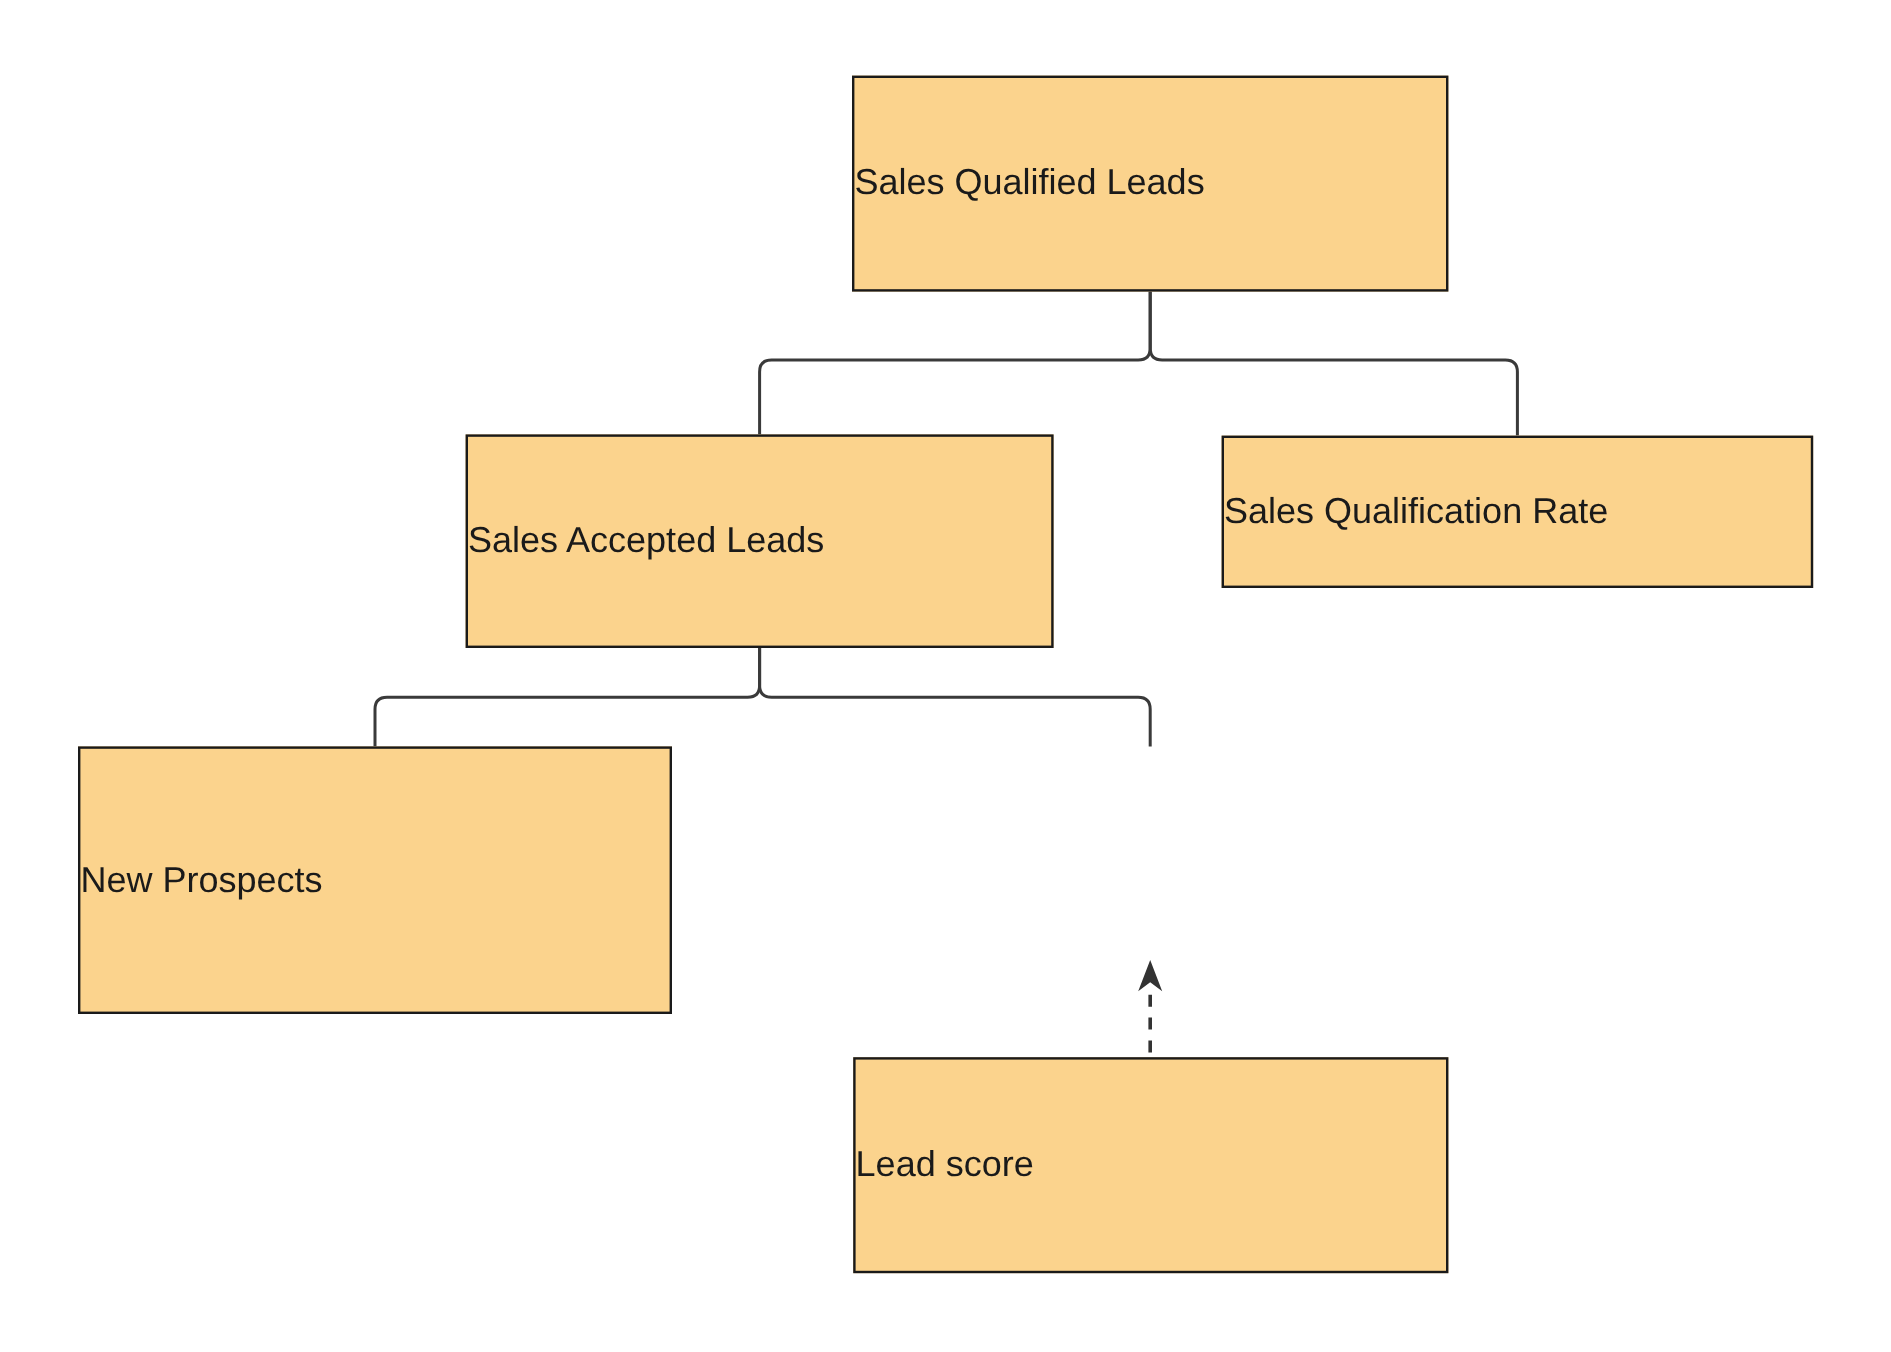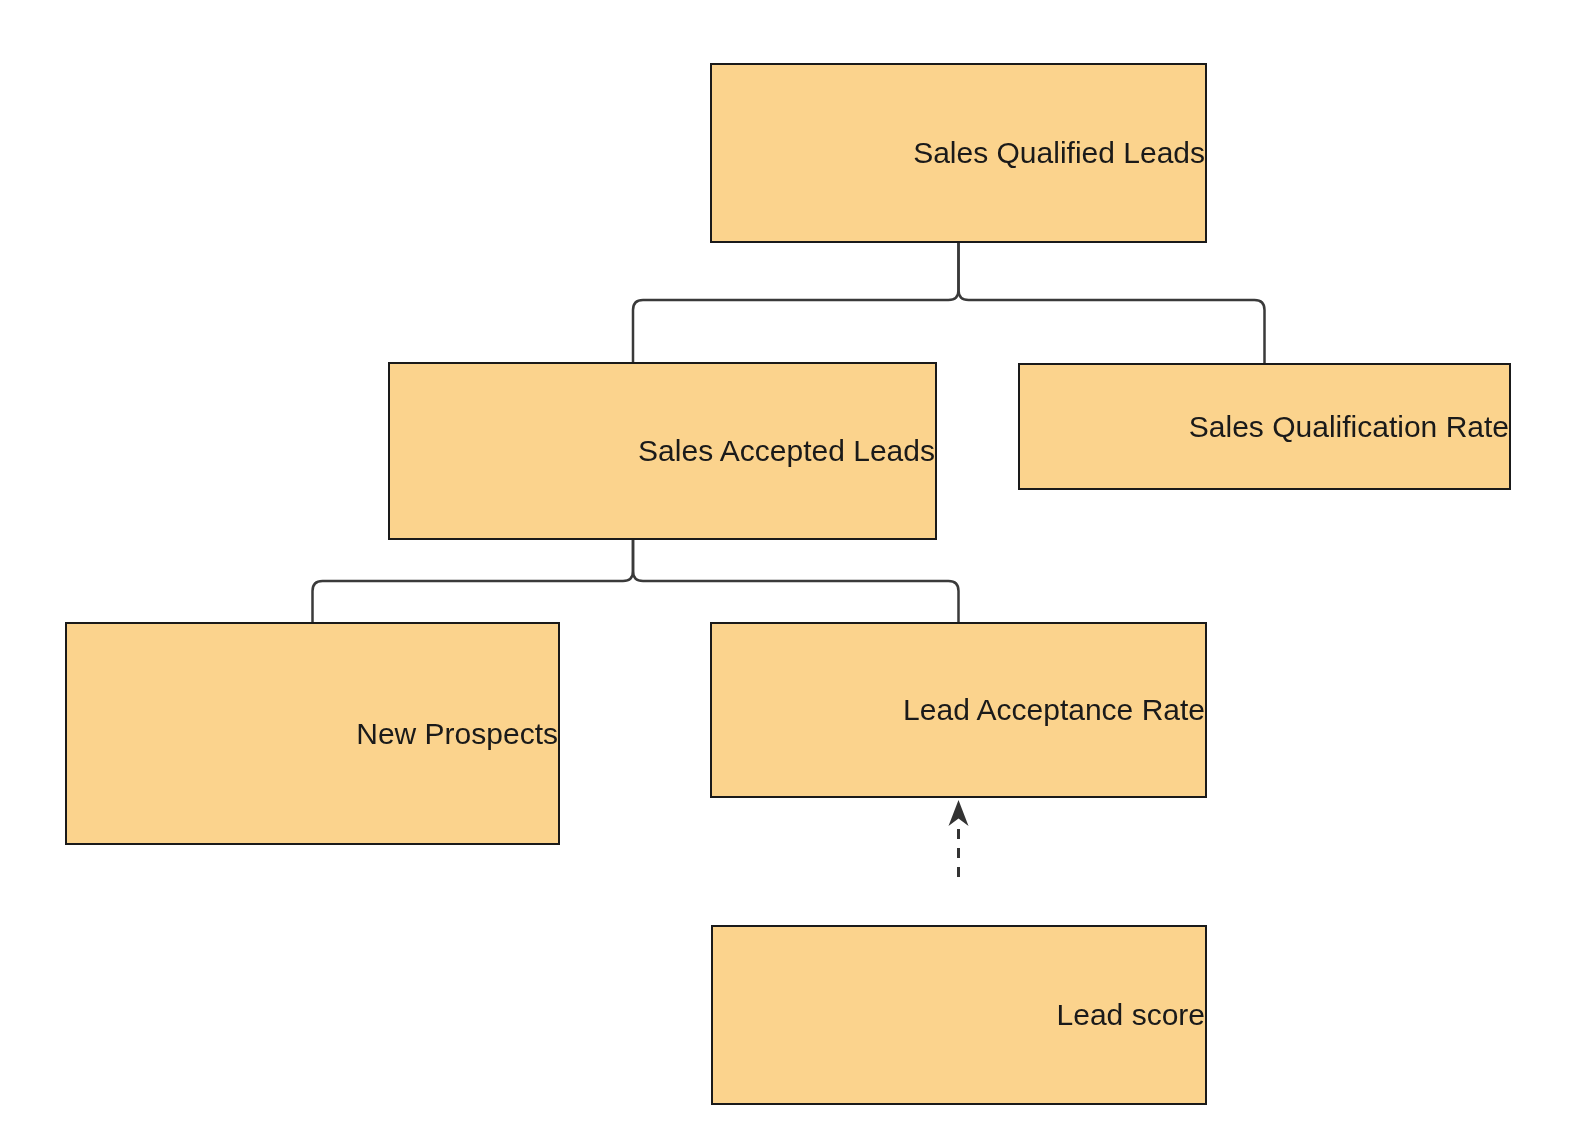--- a/index.html
+++ b/index.html
@@ -23,36 +23,36 @@
     height: 1127px;
     pointer-events: none;
   }
   .node {
     position: absolute;
     background: #FBD38D;
     border: 2.5px solid #1A1A1A;
     box-sizing: border-box;
     display: flex;
     align-items: center;
-    justify-content: flex-end;
+    justify-content: flex-start;
     text-align: center;
     font-size: 30px;
     line-height: 1.2;
     color: #1A1A1A;
     cursor: default;
   }
   .node span { display: inline-block; }
 
   
   #node-sales-qualified-leads   { left: 710px;  top: 63px;  width: 497px; height: 180px; }
-  #node-sales-accepted-leads    { left: 388px;  top: 362px; width: 549px; height: 178px; }
+  #node-sales-accepted-leads    { left: 388px;  top: 362px; width: 490px; height: 178px; }
   #node-sales-qualification-rate{ left: 1018px; top: 363px; width: 493px; height: 127px; }
   #node-new-prospects           { left: 65px;   top: 622px; width: 495px; height: 223px; }
   #node-lead-acceptance-rate    { left: 710px;  top: 622px; width: 497px; height: 176px; }
-  #node-lead-score              { left: 711px;  top: 925px; width: 496px; height: 180px; }
+  #node-lead-score              { left: 711px;  top: 881px; width: 496px; height: 180px; }
 
   .edge {
     fill: none;
     stroke: #3A3A3A;
     stroke-width: 2.5;
   }
   .edge-dashed {
     fill: none;
     stroke: #333333;
     stroke-width: 3;
@@ -91,21 +91,18 @@
   </div>
 
   <div class="node" id="node-sales-qualification-rate">
     <span>Sales Qualification Rate</span>
   </div>
 
   <div class="node" id="node-new-prospects">
     <span>New Prospects</span>
   </div>
 
-  <div class="node" id="node-lead-acceptance-rate">
-    <span>Lead Acceptance Rate</span>
-  </div>
 
   <div class="node" id="node-lead-score">
     <span>Lead score</span>
   </div>
 
 </div>
 
 </body></html>

